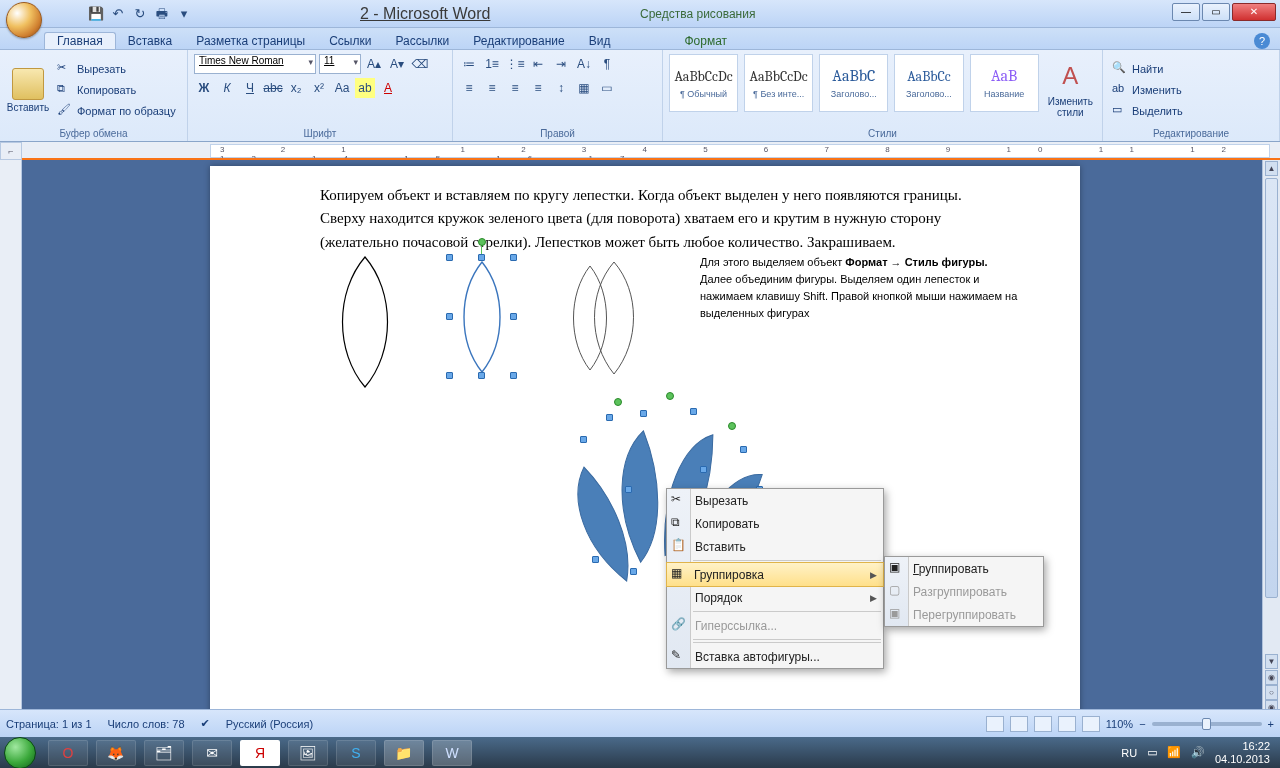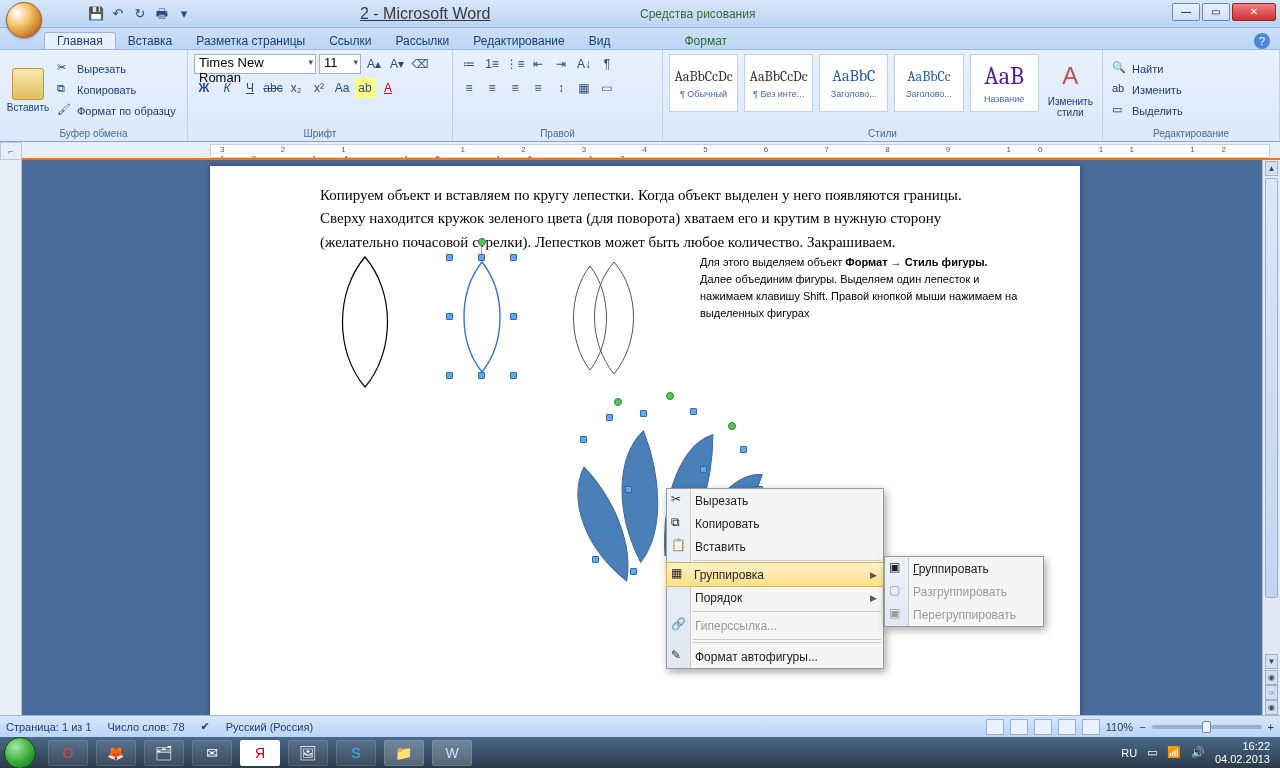--- a/index.html
+++ b/index.html
@@ -30,21 +30,21 @@
   .group-label { font-size:10px; color:#4a6a9a; text-align:center; margin-top:auto; padding-top:2px;}
   .group-content { display:flex; gap:4px; flex:1;}
 
   .bigbtn { width:44px; display:flex; flex-direction:column; align-items:center; justify-content:center; font-size:10px; color:#1a3e78; text-align:center;}
   .bigbtn .ic { width:32px; height:32px; margin-bottom:2px;}
   .smallrow { display:flex; flex-direction:column; gap:3px; justify-content:center;}
   .smallbtn { display:flex; align-items:center; gap:4px; font-size:11px; color:#1a3e78; padding:1px 3px;}
   .smallbtn .ic { width:16px;height:16px;}
 
   .font-row { display:flex; gap:3px; align-items:center;}
-  .combo { height:20px; border:1px solid #9ab1d0; background:#fff; font-size:13px; padding:0 14px 16px 4px; position:relative;}
+  .combo { height:20px; border:1px solid #9ab1d0; background:#fff; font-size:10px; padding:0 14px 16px 4px; position:relative;text-decoration:underline;}
   .combo::after { content:"▾"; position:absolute; right:2px; top:2px; font-size:9px; color:#556;}
   .tb { width:20px; height:20px; border:1px solid transparent; display:inline-flex; align-items:center; justify-content:center; font-size:12px; color:#2a4d7f;}
 
   .style-item { width:70px; height:58px; border:1px solid #c0d2ea; background:#fff; display:flex; flex-direction:column; align-items:center; justify-content:center; font-size:9px; color:#4a6a9a; margin-right:2px;}
   .style-item .sample { font-family:Cambria, serif; font-size:14px; color:#333; margin-bottom:4px;}
 
   
   .ruler-h { height:18px; background:#e9eef6; border-bottom:2px solid #f97316; position:relative; margin-left:22px; overflow:hidden; font-size:8px; color:#556;}
   .ruler-h .track { position:absolute; left:188px; right:10px; top:2px; height:14px; background:#fff; border:1px solid #c0d2ea;}
   .ruler-v { position:absolute; left:0; top:160px; bottom:53px; width:22px; background:#e9eef6; border-right:1px solid #b7c9e2;}
@@ -81,21 +81,21 @@
   .ctx-sub .itm { display:flex; align-items:center; height:23px; padding-left:28px; position:relative; color:#222;}
   .ctx-sub .itm.disabled { color:#9a9a9a;}
   .ctx-sub .itm .cic { position:absolute; left:4px; width:18px; height:18px;}
 
   
   .vscroll { position:absolute; right:0; top:160px; bottom:53px; width:18px; background:#e2e9f3; border-left:1px solid #b0c2db;}
   .vscroll .thumb { position:absolute; left:2px; right:2px; top:18px; height:420px; background:linear-gradient(#dbe6f5,#c3d5ee); border:1px solid #9ab1d0; border-radius:2px;}
   .vscroll .arr { position:absolute; left:2px; right:2px; height:15px; background:#d2dff0; border:1px solid #9ab1d0; font-size:8px; text-align:center; line-height:13px; color:#445;}
 
   
-  .status { position:absolute; left:0; right:0; bottom:31px; height:22px; background:linear-gradient(#d7e6fb,#bcd4f6); border-top:1px solid #9db6d9; display:flex; align-items:center; font-size:11px; color:#1a3e78; padding:0 6px;}
+  .status { position:absolute; left:0; right:0; bottom:31px; height:28px; background:linear-gradient(#d7e6fb,#bcd4f6); border-top:1px solid #9db6d9; display:flex; align-items:center; font-size:11px; color:#1a3e78; padding:0 6px;}
   .status .seg { margin-right:16px;}
   .status .right { margin-left:auto; display:flex; align-items:center; gap:6px;}
   .view-btn { width:18px; height:16px; border:1px solid #9ab1d0; background:#eaf2fd;}
   .zoom-slider { width:110px; height:4px; background:#9ab1d0; position:relative; border-radius:2px;}
   .zoom-slider .zthumb { position:absolute; left:50px; top:-4px; width:9px; height:12px; background:#eaf2fd; border:1px solid #6b88b0; border-radius:2px;}
 
   
   .taskbar { position:absolute; left:0; right:0; bottom:0; height:31px; background:linear-gradient(#4a6a8a, #2a3a4a); display:flex; align-items:center; padding:0 4px;}
   .start { width:40px; height:28px;}
   .start-orb { width:32px; height:32px; border-radius:50%; background: radial-gradient(circle at 35% 30%, #a0e8a0, #3aa83a 55%, #10601a); margin-top:-2px; border:1px solid #0a4a12;}
@@ -233,21 +233,21 @@
         </div>
       <div class="style-item">
           <div class="sample" style="color:#2a5a9a;font-size:16px">AaBbC</div>
           <span>Заголово...</span>
         </div>
       <div class="style-item">
           <div class="sample" style="color:#2a5a9a">AaBbCc</div>
           <span>Заголово...</span>
         </div>
       <div class="style-item">
-          <div class="sample" style="font-size:24px;color:#4c1d95">AaB</div>
+          <div class="sample" style="font-size:16px;color:#8b5cf6">AaB</div>
           <span>Название</span>
         </div>
       <div class="bigbtn" style="width:52px">
         <div class="ic" style="font-size:24px;color:#c05050">A</div>
         <span>Изменить стили</span>
       </div>
     </div>
     <div class="group-label">Стили</div>
   </div>
 
@@ -384,21 +384,21 @@
     </div>
   <div class="sep"></div>
   <div class="itm disabled">
       <span class="cic">🔗</span>
       <span><span>Гиперссылка...</span></span>
     </div>
   <div class="sep"></div>
   <div class="sep"></div>
   <div class="itm">
       <span class="cic">✎</span>
-      <span><span>Формат автофигуры...</span></span>
+      <span><span>Вставка автофигуры...</span></span>
     </div>
 </div>
 
 <div class="ctx-sub">
   <div class="iconstrip"></div>
   <div class="itm">
       <span class="cic">▣</span>
       <span><u>Г</u><span>руппировать</span></span>
     </div>
   <div class="itm disabled">
@@ -444,16 +444,16 @@
   <div class="task-ic" style="color:#40b0f0">S</div>
   <div class="task-ic active">📁</div>
   <div class="task-ic active" style="color:#cfe0ff">W</div>
   <div class="tray">
     <span>RU</span>
     <span>▭</span>
     <span>📶</span>
     <span>🔊</span>
     <div class="clock">
       <div>16:22</div>
-      <div>04.02.2013</div>
+      <div>04.10.2013</div>
     </div>
   </div>
 </div>
 
 </body></html>

